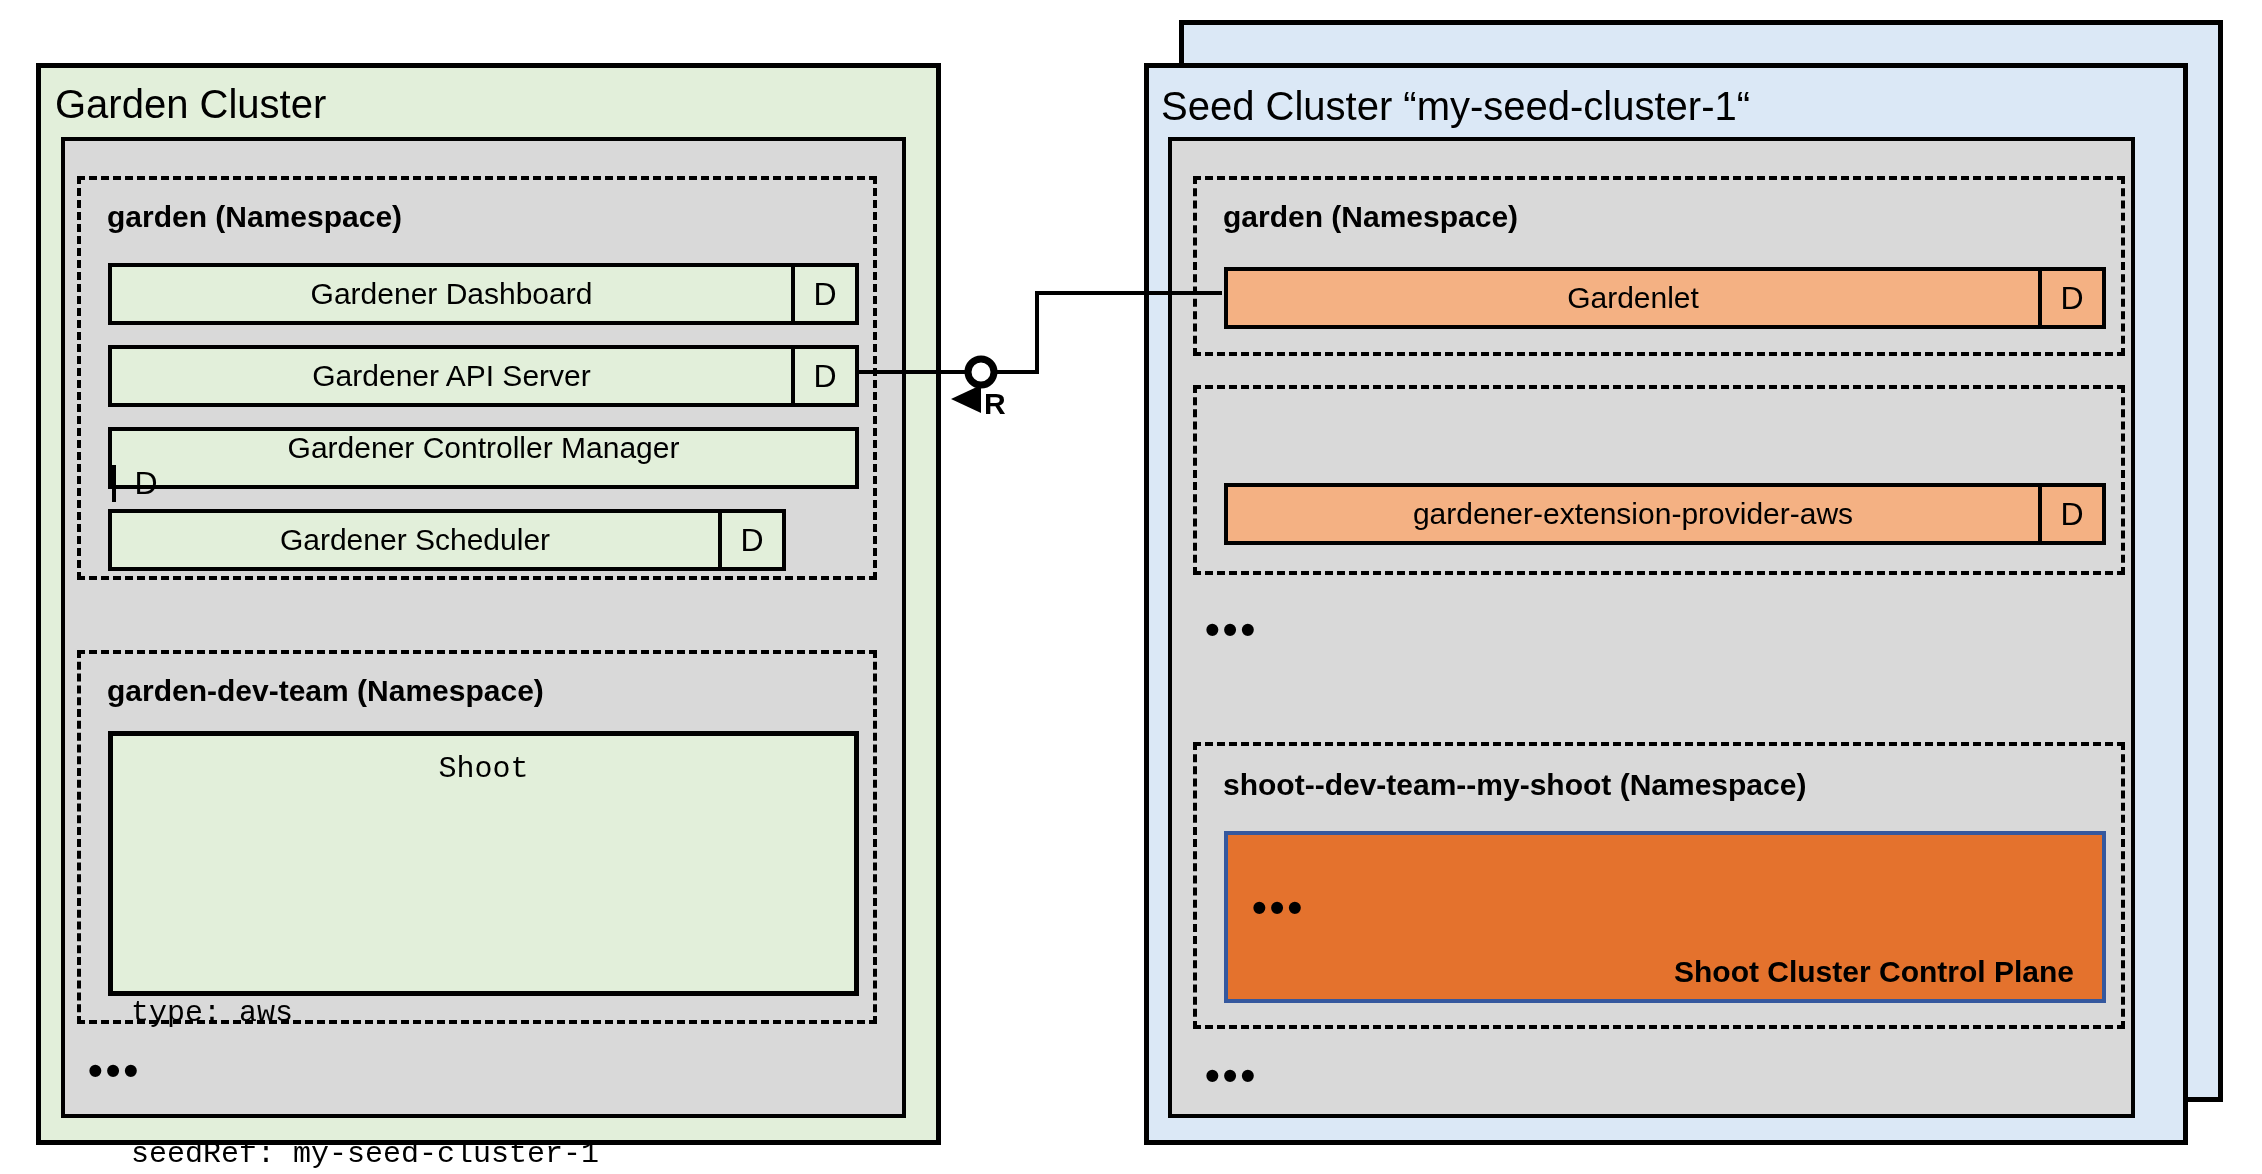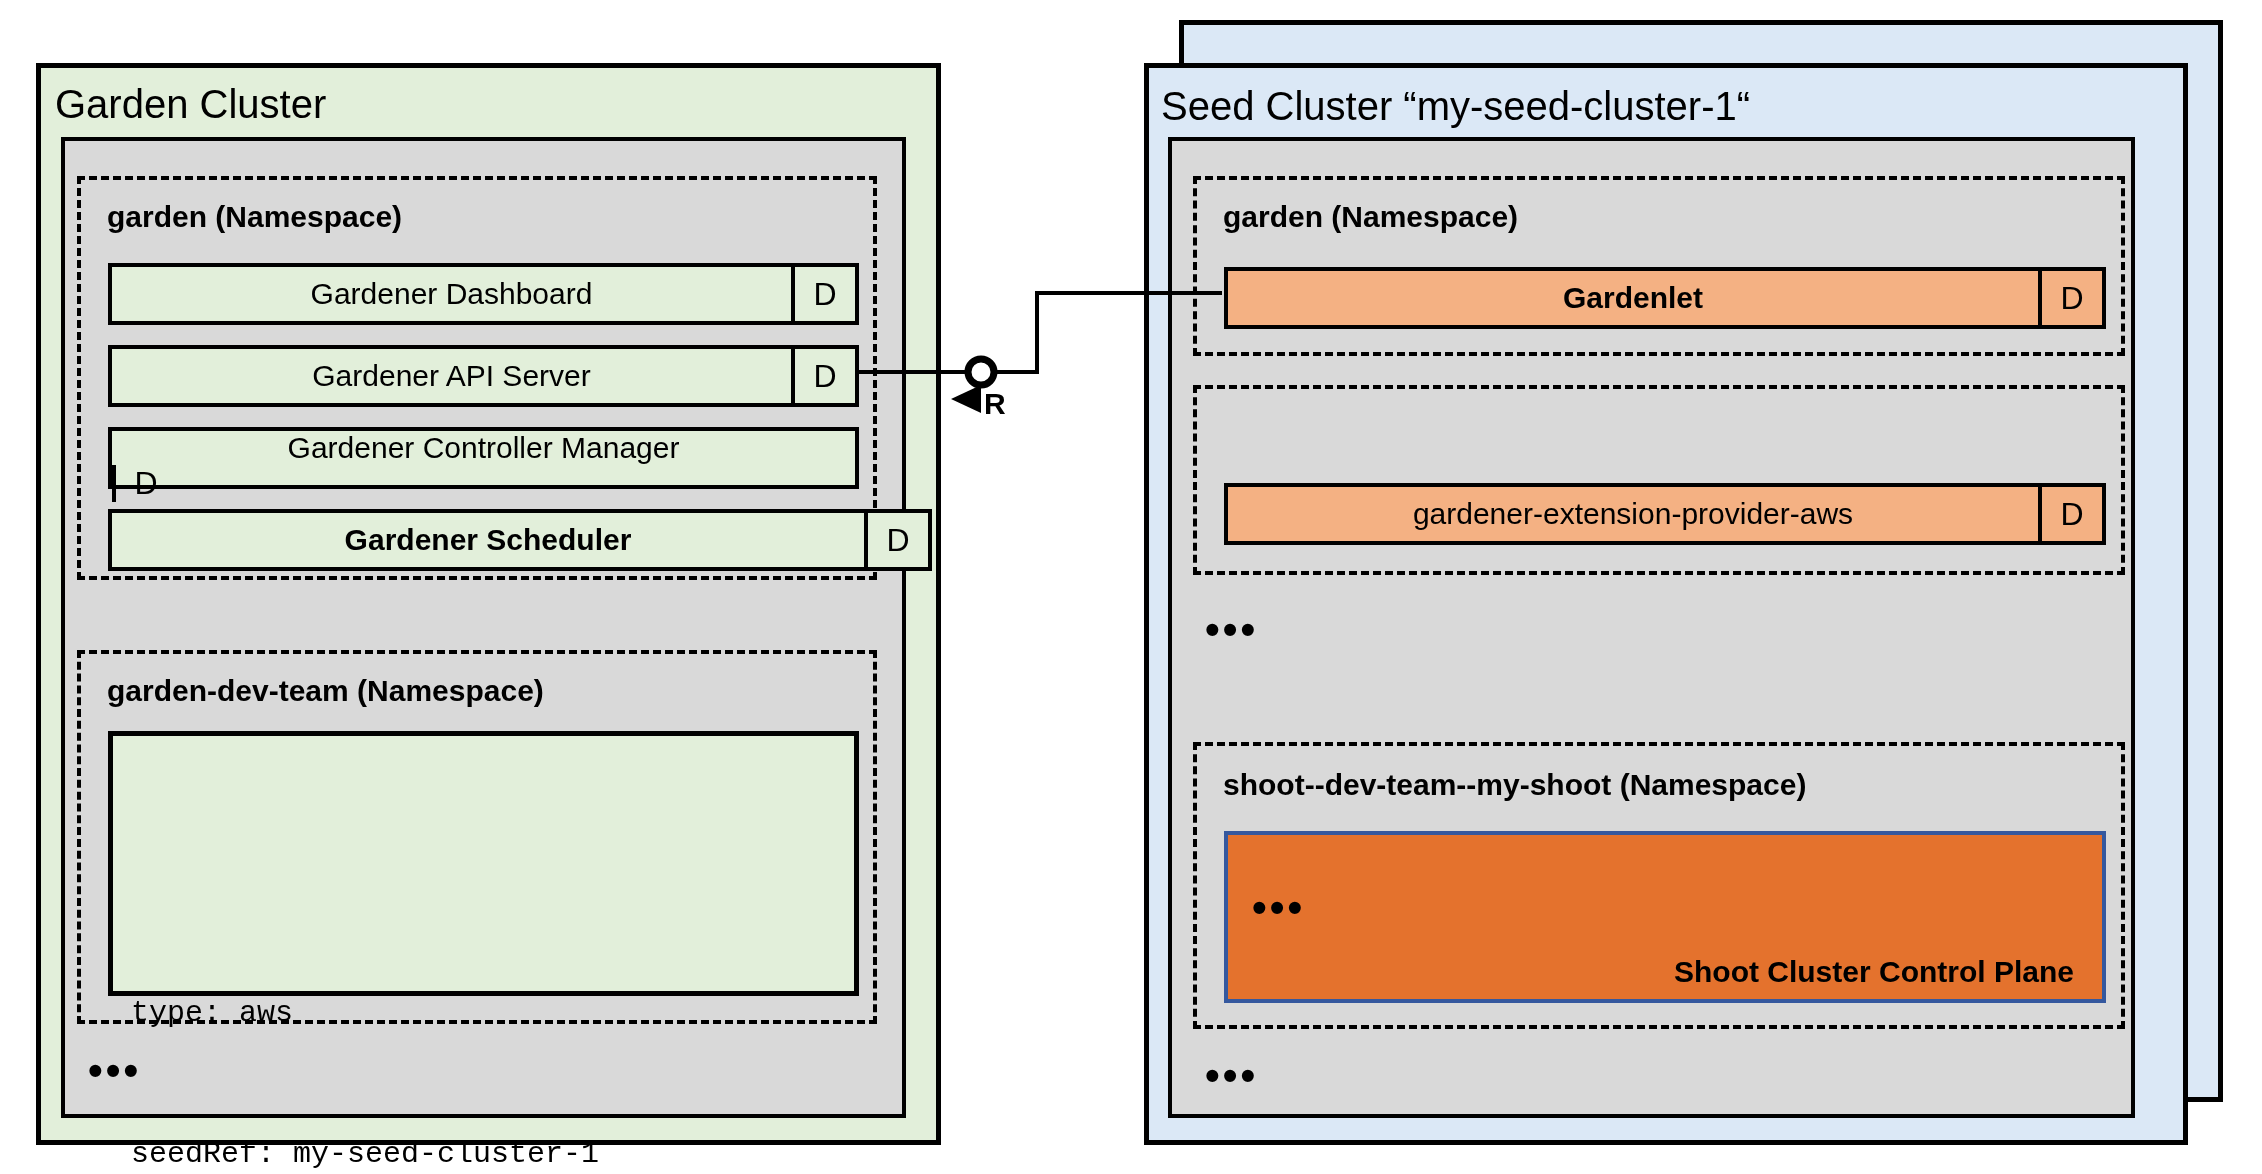--- a/index.html
+++ b/index.html
@@ -37,21 +37,21 @@
   }
   .row .label-cell{
     flex:1;display:flex;align-items:center;justify-content:center;
     font-size:30px;white-space:nowrap;
   }
   .row .badge-cell{
     width:60px;border-left:4px solid #000;
     display:flex;align-items:center;justify-content:center;
     font-size:32px;
   }
-  .bold{font-weight:700;border-radius:12px;}
+  .bold{font-weight:400;border-radius:12px;}
 
   
   .shoot-box{
     background:#e2efda;border:5px solid #000;
   }
   .mono{font-family:"Liberation Mono", monospace;}
   .shoot-kind{
     position:absolute;left:0;right:0;top:16px;text-align:center;
     font-size:30px;
   }
@@ -112,30 +112,31 @@
     <div class="abs row green-bg" style="left:27px;top:165px;width:751px;">
       <div class="label-cell">Gardener API Server</div>
       <div class="badge-cell">D</div>
     </div>
 
     <div class="abs row green-bg" style="left:27px;top:247px;width:751px;flex-direction:column;">
       <div class="label-cell">Gardener Controller Manager</div>
       <div class="badge-cell">D</div>
     </div>
 
-    <div class="abs row green-bg" style="left:27px;top:329px;width:824px;">
+    <div class="abs row green-bg" style="left:27px;top:329px;width:678px;">
       <div class="label-cell bold">Gardener Scheduler</div>
       <div class="badge-cell">D</div>
     </div>
   </div>
 
   <div class="abs ns-box" style="left:77px;top:650px;width:800px;height:374px;">
     <div class="ns-label">garden-dev-team (Namespace)</div>
 
     <div class="abs shoot-box" style="left:27px;top:77px;width:751px;height:265px;">
+      <div class="shoot-kind mono">Shoot</div>
       <div class="shoot-spec mono">
         <div>type: aws</div>
         <div>seedRef: my-seed-cluster-1</div>
       </div>
     </div>
   </div>
 
   <div class="abs ellipsis" style="left:88px;top:1050px;">•••</div>
 
   <div class="abs cluster blue-bg z1" style="left:1179px;top:20px;width:1044px;height:1082px;"></div>

